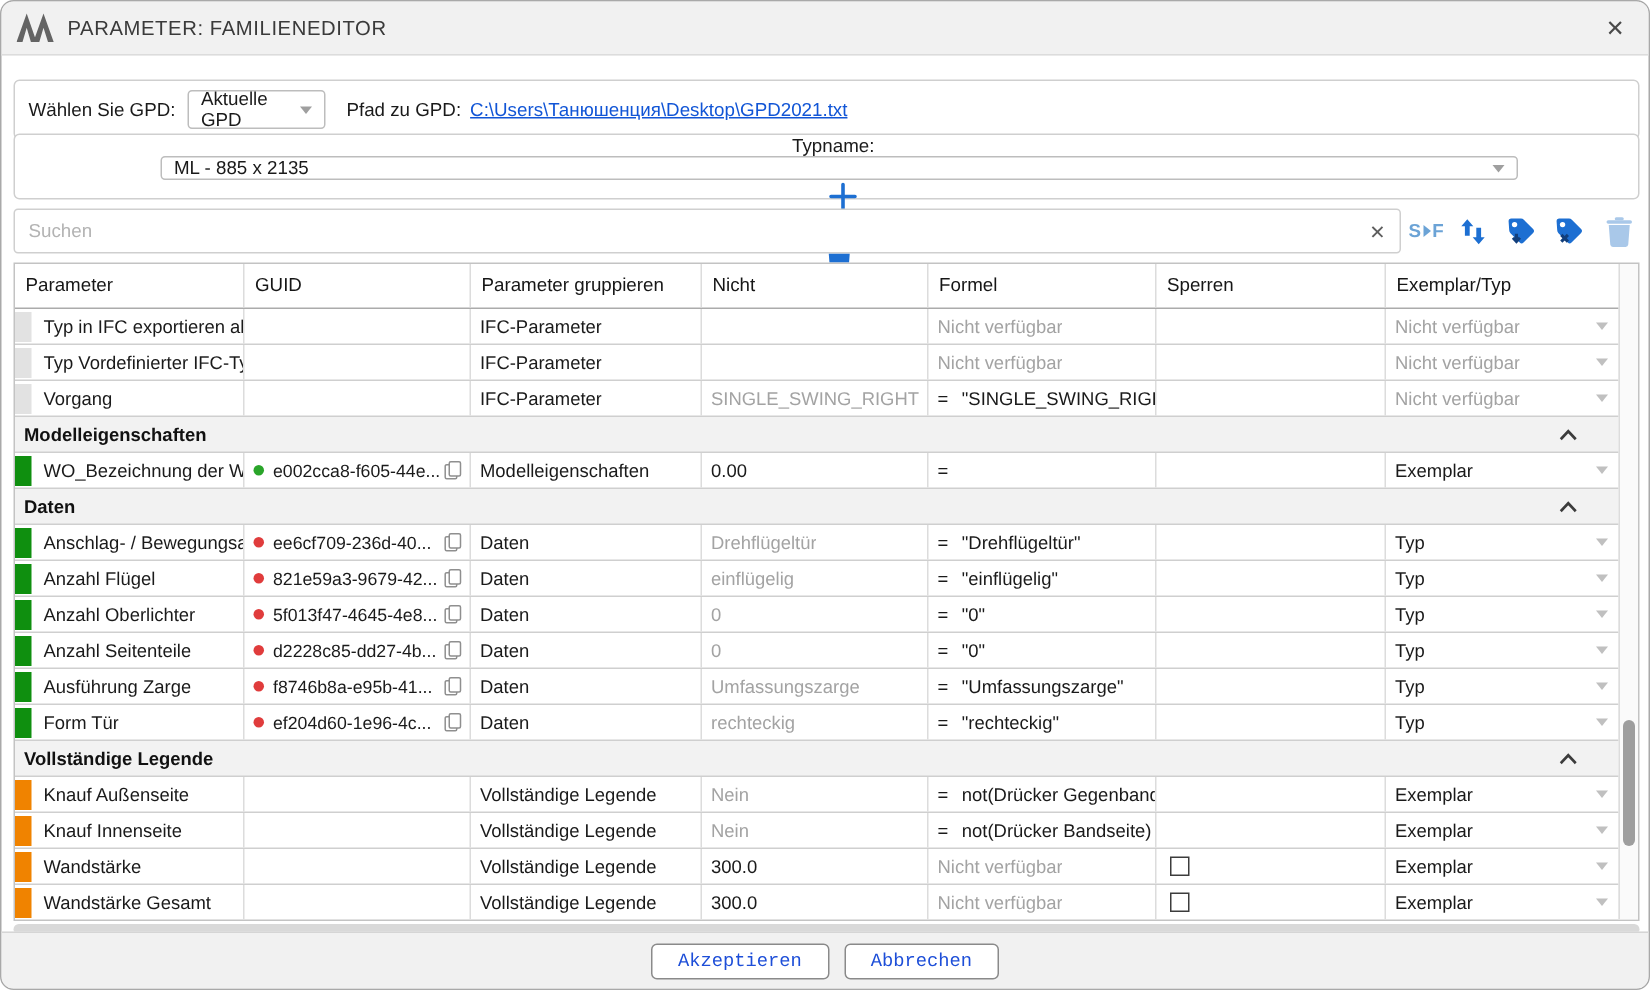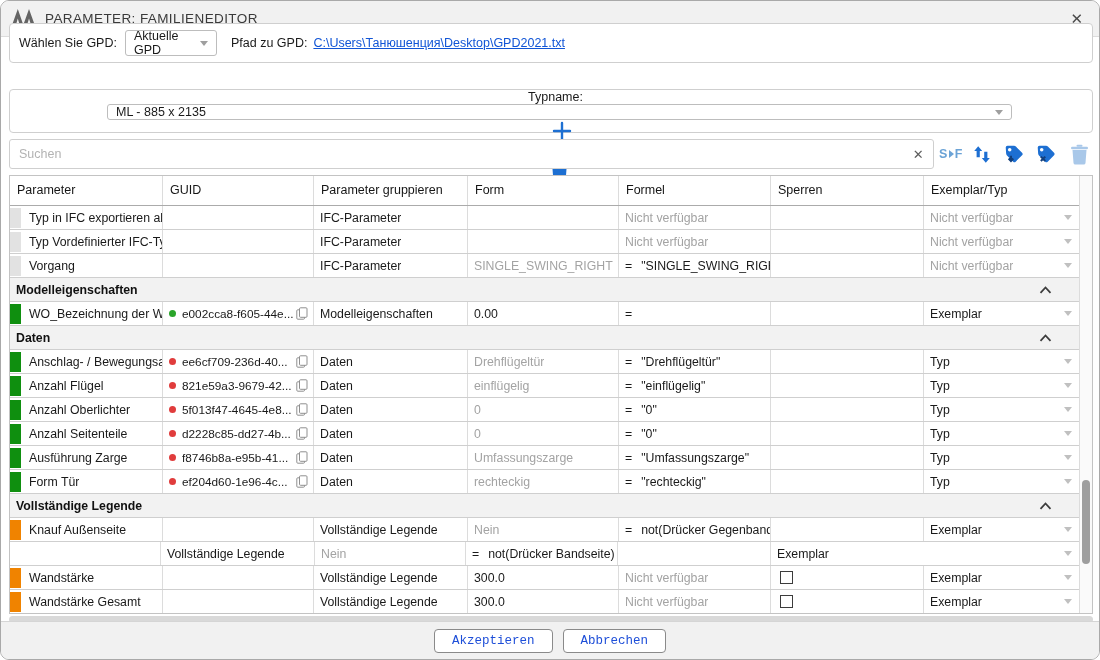--- a/index.html
+++ b/index.html
@@ -9,21 +9,21 @@
 
   
   .titlebar { position:absolute; left:0; top:0; right:0; height:36px; background:#f1f1f1;
               border-bottom:1px solid #dcdcdc; display:flex; align-items:center; padding-left:10px; }
   .title { margin-left:9px; font-size:13.5px; color:#3a3a3a; letter-spacing:.4px; }
   .close { margin-left:auto; margin-right:16px; font-size:15px; color:#4a4a4a; cursor:pointer; }
 
   
   .box { position:absolute; left:8px; width:1084px; border:1px solid #cfcfcf; border-radius:4px;
          background:#fff; display:flex; align-items:center; }
-  .gpd-row { top:22px; height:40px; padding-left:9px; }
+  .gpd-row { top:52px; height:40px; padding-left:9px; }
   .typ-row { top:88px; height:44px; padding-left:9px;flex-direction:column; }
   .lbl { font-size:12.5px; color:#1a1a1a; white-space:nowrap; }
   .combo { border:1px solid #bdbdbd; border-radius:3px; height:26px; display:flex; align-items:center;
            padding:0 8px; font-size:12.5px; color:#1a1a1a; background:#fff; }
   .gpd-select { margin-left:8px; width:92px; justify-content:space-between; }
   .typ-combo { margin-left:8px; width:905px; height:28px; justify-content:space-between; }
   .dd { width:0; height:0; border-left:4px solid transparent; border-right:4px solid transparent;
         border-top:5px solid #9f9f9f; }
   .pathlbl { margin-left:14px; }
   .pathlink { margin-left:6px; font-size:12.5px; color:#1155d6; text-decoration:underline; cursor:pointer; }
@@ -172,21 +172,21 @@
           <rect x="6.5" y="0.8" width="6" height="2" rx="1" fill="#a9c8e9"></rect>
         </svg>
     </span>
   </div>
 
   <div class="grid">
     <div class="g-header">
         <div class="hc c0">Parameter</div>
         <div class="hc c1">GUID</div>
         <div class="hc c2">Parameter gruppieren</div>
-        <div class="hc c3">Form</div>
+        <div class="hc c3">Nicht</div>
         <div class="hc c4">Formel</div>
         <div class="hc c5">Sperren</div>
         <div class="hc c6">Exemplar/Typ</div>
       </div>
     <div class="g-body">
         <div class="row">
           <div class="bc c0">
             <span class="ind gray"></span>
             <span class="tx">Typ in IFC exportieren al</span>
           </div>
@@ -506,20 +506,24 @@
             <span class="eq">=</span>
             <span class="tx">not(Drücker Gegenband</span>
           </div>
           <div class="bc c5"></div>
           <div class="bc c6">
             <span class="tx ">Exemplar</span>
             <span class="dd"></span>
           </div>
         </div>
         <div class="row">
+          <div class="bc c0">
+            <span class="ind orange"></span>
+            <span class="tx">Knauf Innenseite</span>
+          </div>
           <div class="bc c1"></div>
           <div class="bc c2">
             <span class="tx">Vollständige Legende</span>
           </div>
           <div class="bc c3">
             <span class="tx gray">Nein</span>
           </div>
           <div class="bc c4">
             <span class="eq">=</span>
             <span class="tx">not(Drücker Bandseite)</span>

